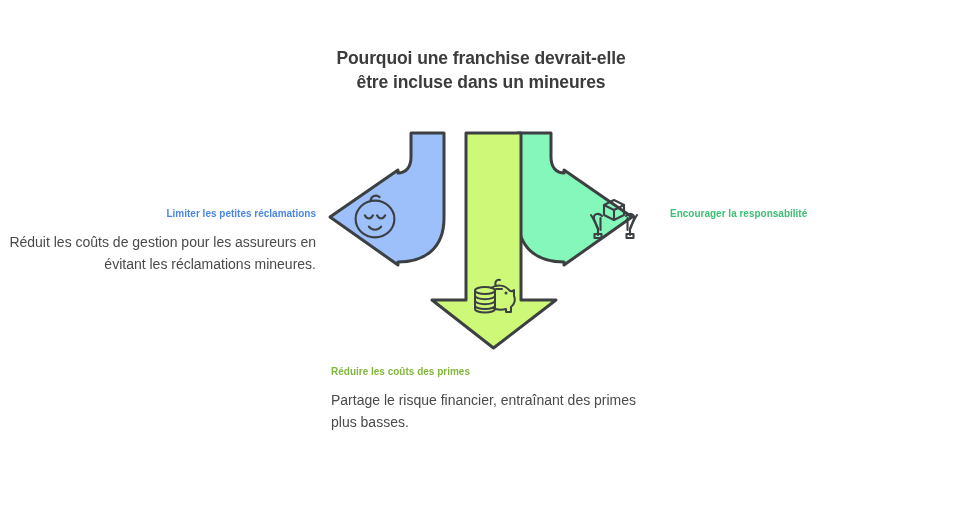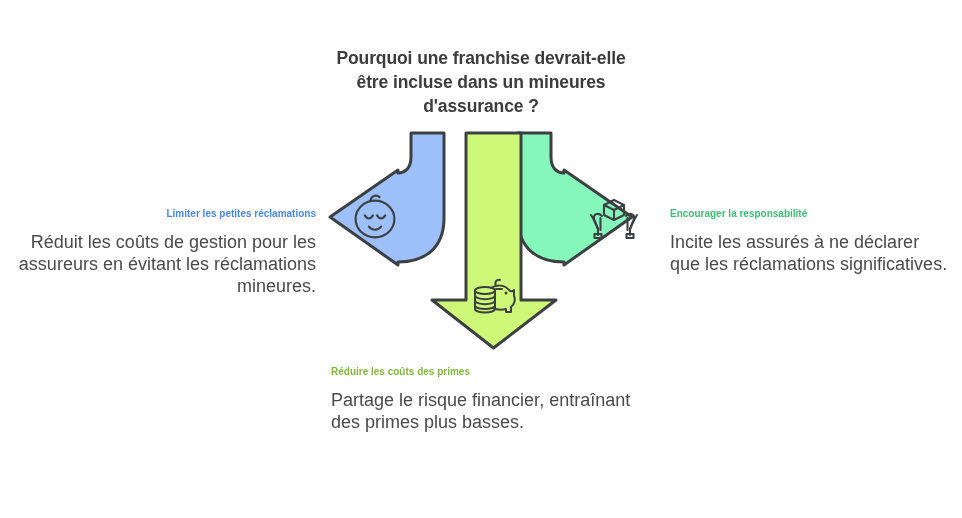--- a/index.html
+++ b/index.html
@@ -48,21 +48,21 @@
   }
 
   
   .branch-heading {
     font-size: 10px;
     font-weight: bold;
     line-height: 20px;
     margin: 0 0 7px 0;
   }
   .branch-body {
-    font-size: 18px;
+    font-size: 14px;
     line-height: 22px;
     color: #4a4a4a;
     margin: 0;
   }
 
   .branch-left {
     position: absolute;
     left: 8px;
     top: 204px;
     width: 308px;
@@ -88,21 +88,20 @@
   .branch-bottom .branch-heading { color: #82b73e; }
 </style>
 </head>
 <body>
 
 <div id="infographic">
 
   <div class="title">
     <span>Pourquoi une franchise devrait-elle</span><br>
     <span>être incluse dans un mineures</span><br>
-    <span>d'assurance ?</span>
   </div>
 
   <svg class="diagram" viewBox="0 0 962 518" width="962" height="518">
 
     <g>
       <path d="M 444 133
                L 444 218
                C 444 249 424 262 398 262
                L 398 262
                L 398 265
@@ -196,21 +195,20 @@
     </g>
   </svg>
 
   <div class="branch-left">
     <p class="branch-heading">Limiter les petites réclamations</p>
     <p class="branch-body">Réduit les coûts de gestion pour les assureurs en évitant les réclamations mineures.</p>
   </div>
 
   <div class="branch-right">
     <p class="branch-heading">Encourager la responsabilité</p>
-    <p class="branch-body">Incite les assurés à ne déclarer que les réclamations significatives.</p>
   </div>
 
   <div class="branch-bottom">
     <p class="branch-heading">Réduire les coûts des primes</p>
     <p class="branch-body">Partage le risque financier, entraînant des primes plus basses.</p>
   </div>
 
 </div>
 
 </body></html>

